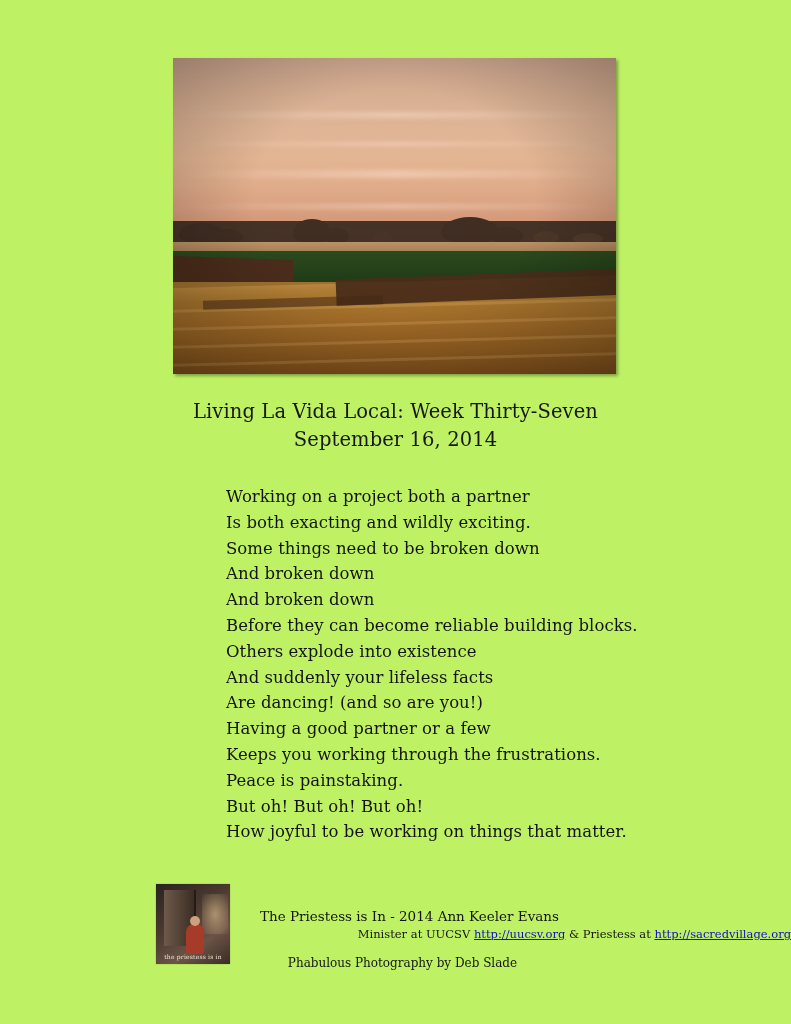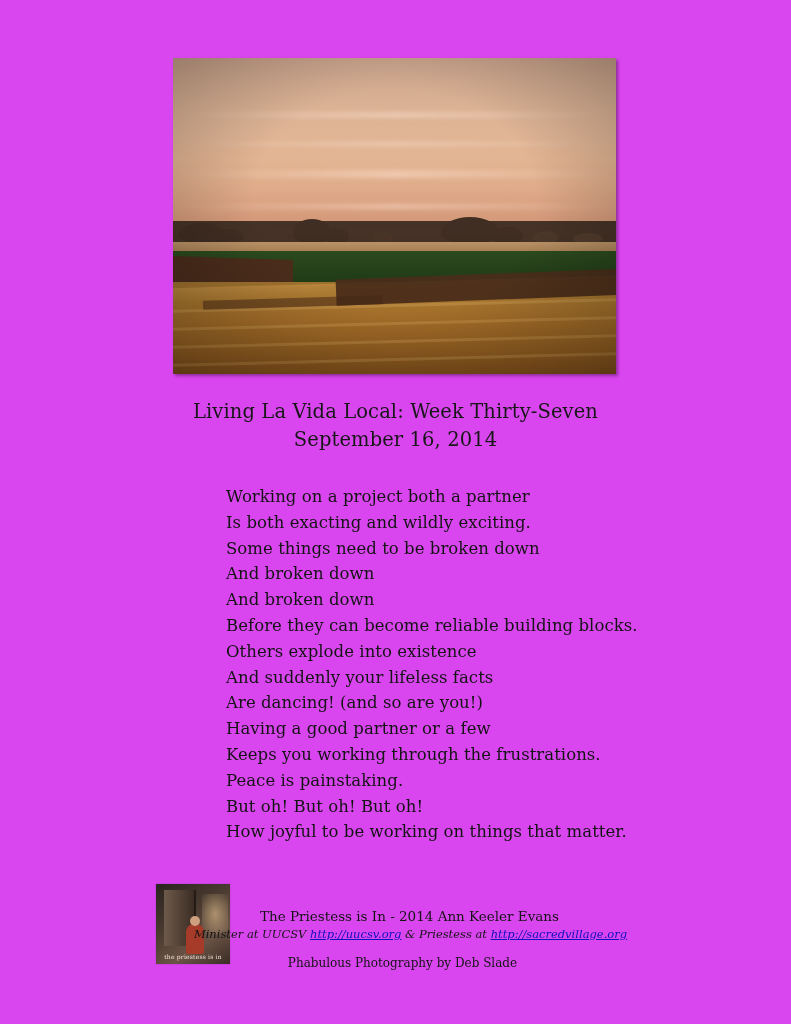--- a/index.html
+++ b/index.html
@@ -12,21 +12,21 @@
     height: 1024px;
     position: relative;
     font-family: "Liberation Serif", serif;
     color: #1a1a1a;
     overflow: hidden;
   }
 
   .page {
     position: absolute;
     inset: 0;
-    background: #d946ef;
+    background: #bef264;
   }
 
   
   .photo-wrap {
     position: absolute;
     left: 173px;
     top: 58px;
     width: 443px;
     height: 316px;
     box-shadow: 2px 2px 3px rgba(0,0,0,0.35);
@@ -268,26 +268,25 @@
     text-align: center;
     padding-left: 28px;
     font-family: "DejaVu Serif", serif;
     font-size: 13.5px;
     color: #141414;
   }
   .credit-line2 {
     position: absolute;
     left: 0; right: 0;
     top: 43px;
-    text-align: center;
+    text-align: right;
     padding-left: 30px;
     font-family: "DejaVu Serif", serif;
     font-size: 11.5px;
     color: #141414;
-    font-style: italic;
   }
   .credit-line2 a {
     color: #1010c0;
     text-decoration: underline;
   }
   .credit-line3 {
     position: absolute;
     left: 0; right: 0;
     top: 72px;
     text-align: center;

